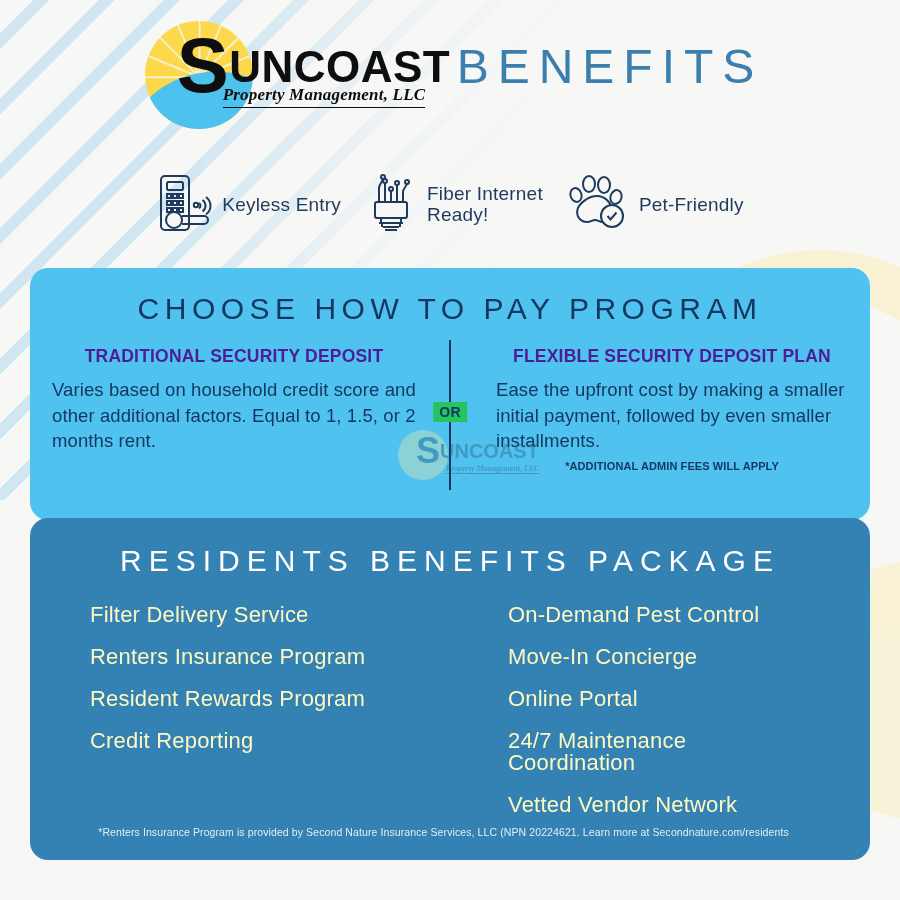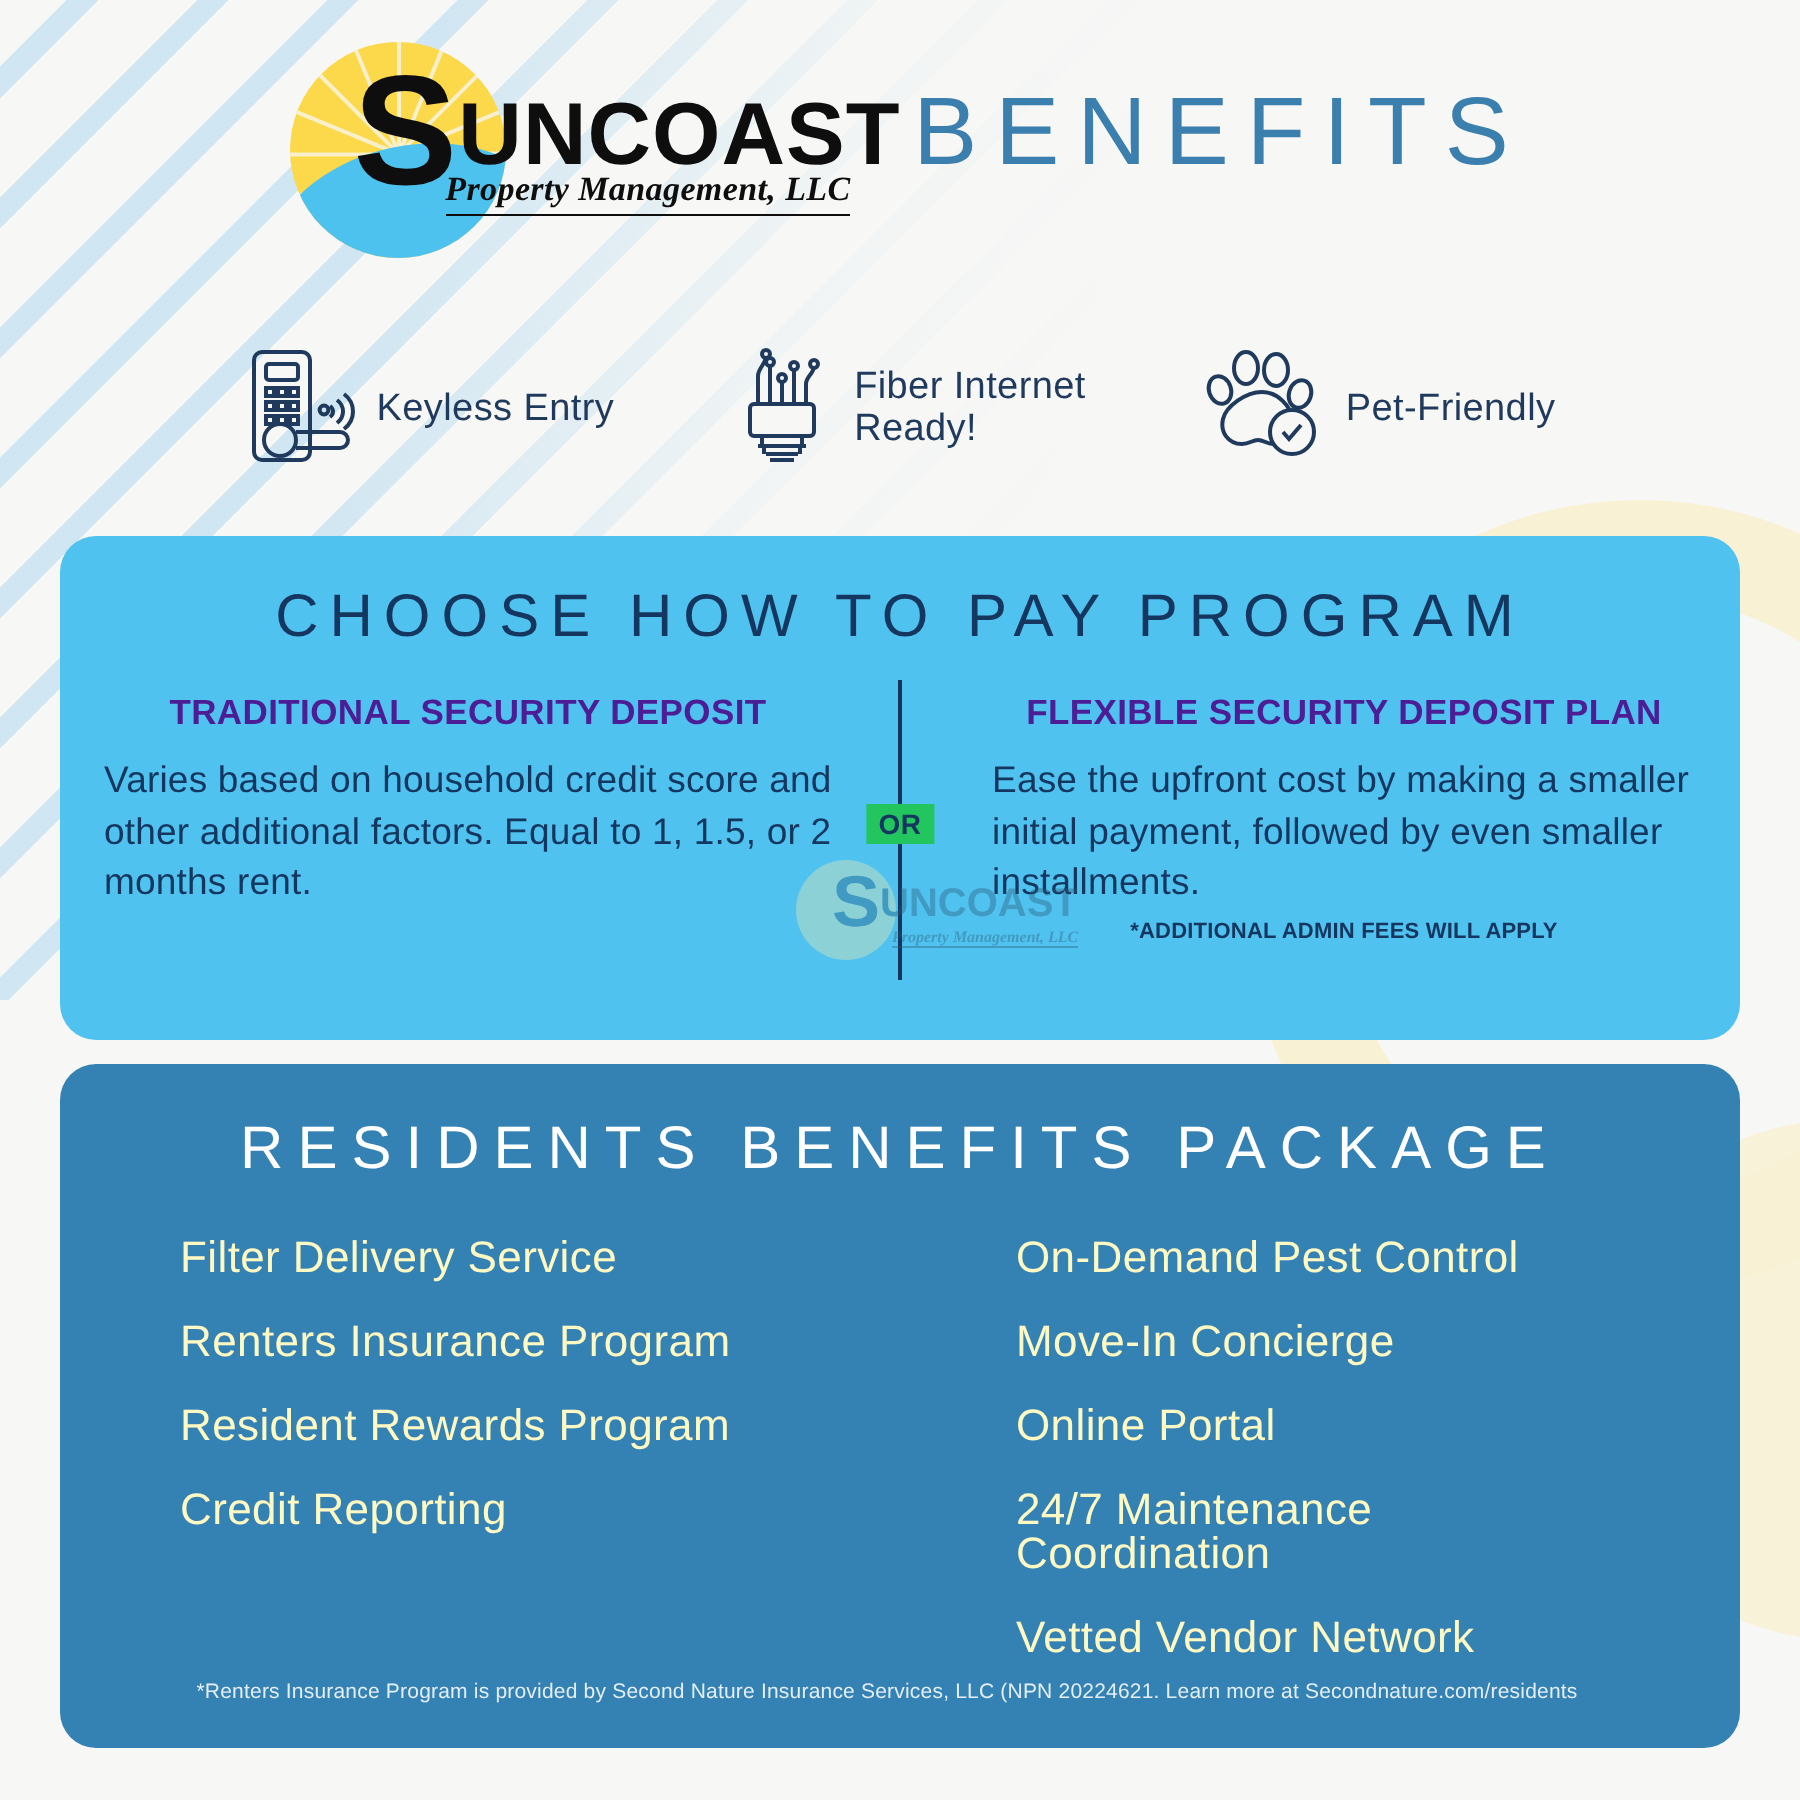--- a/index.html
+++ b/index.html
@@ -85,21 +85,21 @@
     border-bottom:1.6px solid #0e0e0e;padding-bottom:2px;letter-spacing:.2px;
   }
   .benefits-word{
     font-size:48px;letter-spacing:9px;color:#3b7fae;font-weight:400;
     margin-left:16px;margin-top:-8px;
   }
 
   
   .features{
     position:absolute;left:0;top:160px;width:900px;height:90px;
-    display:flex;align-items:center;justify-content:center;gap:58px;
+    display:flex;align-items:center;justify-content:center;gap:24px;
   }
   .feature{display:flex;align-items:center;gap:10px;}
   .feature .fi{display:block;}
   .feature .flabel{
     color:#1f3a5c;font-size:19px;line-height:1.08;font-weight:400;
     max-width:130px;letter-spacing:.2px;
   }
 
   
   .panel-pay{
@@ -151,21 +151,21 @@
   }
   .wm-text .big{font-size:36px;line-height:.8;position:relative;top:5px;}
   .wm-sub{
     position:absolute;left:48px;top:36px;font-family:"Liberation Serif",serif;
     font-style:italic;font-weight:700;font-size:8px;color:#2b5c78;
     border-bottom:1px solid #2b5c78;
   }
 
   
   .panel-rbp{
-    position:absolute;left:30px;top:532px;width:840px;height:342px;
+    position:absolute;left:30px;top:518px;width:840px;height:342px;
     background:#3481b3;border-radius:18px;overflow:hidden;
   }
   .rbp-title{
     text-align:center;color:#ffffff;font-size:30px;font-weight:400;
     letter-spacing:7px;margin-top:26px;
   }
   .rbp-cols{display:flex;margin-top:26px;padding:0 60px;}
   .rbp-col{width:50%;box-sizing:border-box;}
   .rbp-col.right{padding-left:58px;}
   .rbp-item{

